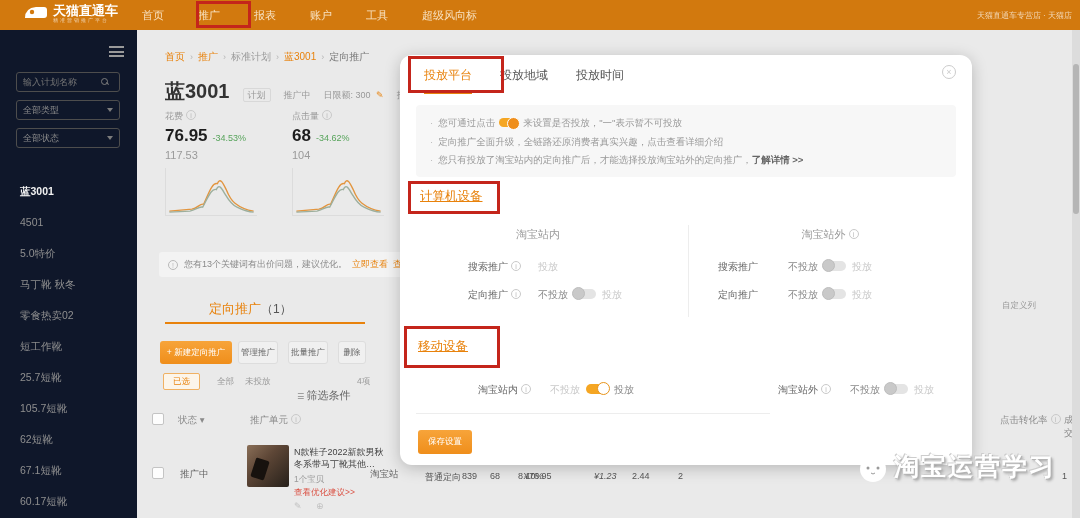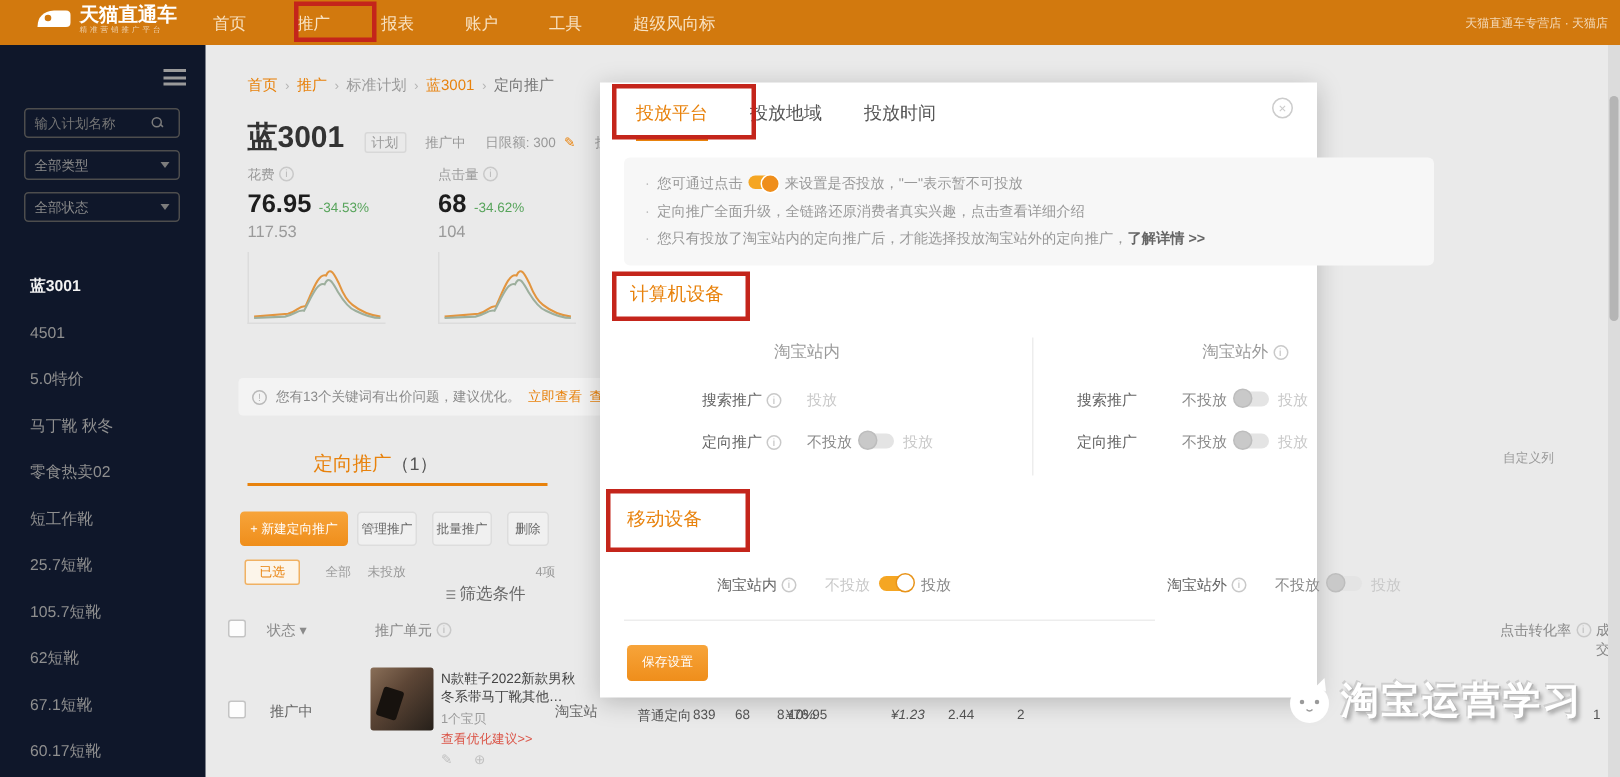--- a/index.html
+++ b/index.html
@@ -79,30 +79,30 @@
   .row-txt { font-size:9.5px; color:#666; }
   #prod-thumb { position:absolute; left:247px; top:445px; width:42px; height:42px; border-radius:2px; background:linear-gradient(135deg,#8a6f58 0%,#5d4636 40%,#26201a 100%); z-index:1; }
   #prod-thumb::after { content:""; position:absolute; left:6px; top:14px; width:14px; height:20px; background:#17120e; border-radius:2px; transform:rotate(18deg); }
   #prod-title { position:absolute; left:294px; top:446px; width:92px; font-size:9px; color:#444; line-height:1.35; z-index:1; }
   #prod-sub { position:absolute; left:294px; top:474px; font-size:8.5px; color:#9a9a9a; z-index:1; }
   #prod-link { position:absolute; left:294px; top:487px; font-size:8.5px; color:#DB5548; z-index:1; cursor:pointer; }
   #prod-icons { position:absolute; left:294px; top:501px; font-size:9px; color:#c0c0c0; letter-spacing:6px; z-index:1; }
   .stat { position:absolute; top:471px; font-size:9px; color:#555; z-index:1; white-space:nowrap; }
 
   
-  #modal { position:absolute; left:400px; top:55px; width:478px; height:410px; background:#fff; border-radius:0; box-shadow:0 3px 16px rgba(0,0,0,.22); z-index:10; }
+  #modal { position:absolute; left:400px; top:55px; width:572px; height:410px; background:#fff; border-radius:12px; box-shadow:0 3px 16px rgba(0,0,0,.22); z-index:10; }
   #modal-tabs { position:absolute; left:24px; top:12px; display:flex; gap:28px; }
   .mtab { font-size:12px; color:#555; padding-bottom:8px; cursor:pointer; }
   .mtab.active { color:#E8820C; border-bottom:2px solid #E8820C; }
   #modal-help { position:absolute; right:16px; top:10px; width:14px; height:14px; border:1px solid #ccc; border-radius:50%; color:#ccc; font-size:9px; text-align:center; line-height:13px; cursor:pointer; }
   #modal-help::after { content:"×"; }
   #notice { position:absolute; left:16px; top:50px; width:540px; height:72px; background:#F7F7F7; border-radius:4px; padding:9px 14px; font-size:9.5px; color:#999; line-height:1.95; }
   #notice .bullet { color:#bbb; margin-right:5px; }
   #notice .lnk { color:#666; font-weight:bold; cursor:pointer; }
-  .sec-title { position:absolute; font-size:12.5px; color:#E8820C; }
+  .sec-title { position:absolute; font-size:12.5px; color:#E8820C;text-decoration:underline; }
   .col-head { position:absolute; font-size:11px; color:#9a9a9a; }
   .mrow-lbl { position:absolute; font-size:10px; color:#666; white-space:nowrap; }
   .mrow-val { position:absolute; font-size:10px; white-space:nowrap; }
   .st-dim { color:#c9c9c9; }
   .st-on { color:#8a8a8a; }
   .vdiv { position:absolute; width:1px; background:#ededed; }
   .hdiv { position:absolute; height:1px; background:#ededed; }
   .tg { position:relative; display:inline-block; width:22px; height:10px; border-radius:6px; vertical-align:-1px; margin:0 6px; cursor:pointer; }
   .tg .knob { position:absolute; top:-2px; width:13px; height:13px; border-radius:50%; }
   .tg.off { background:#E4E4E4; }

